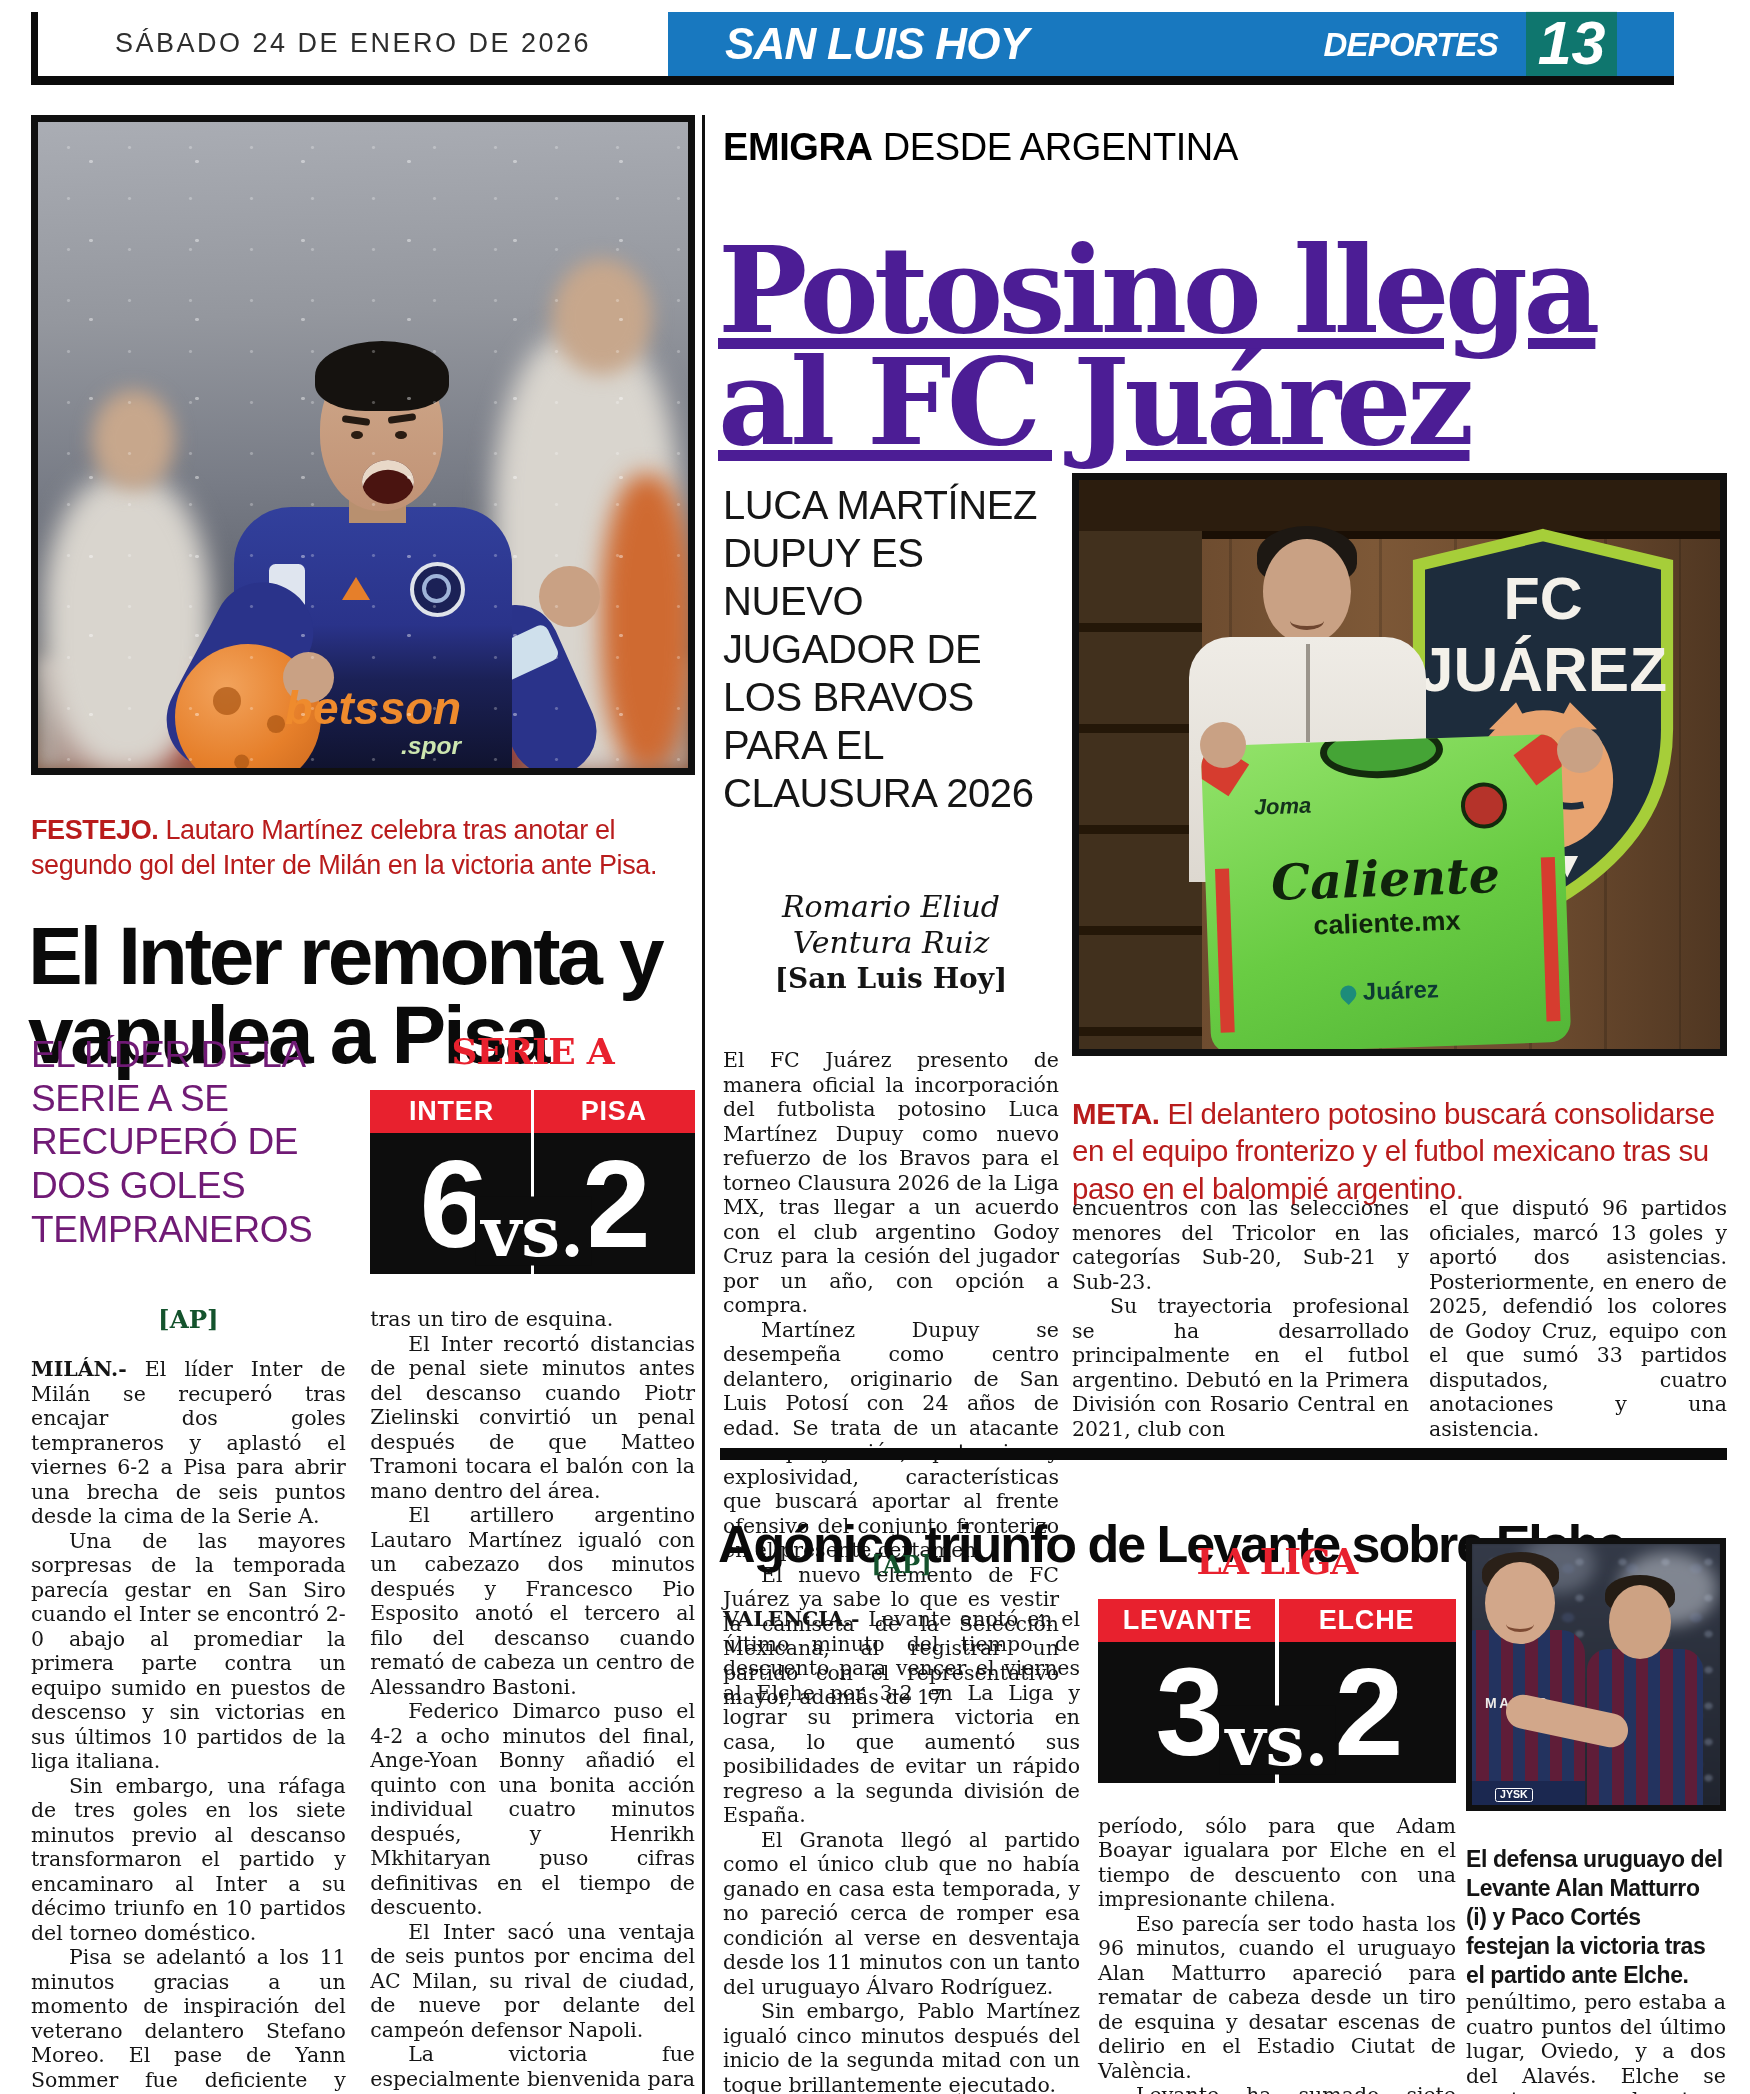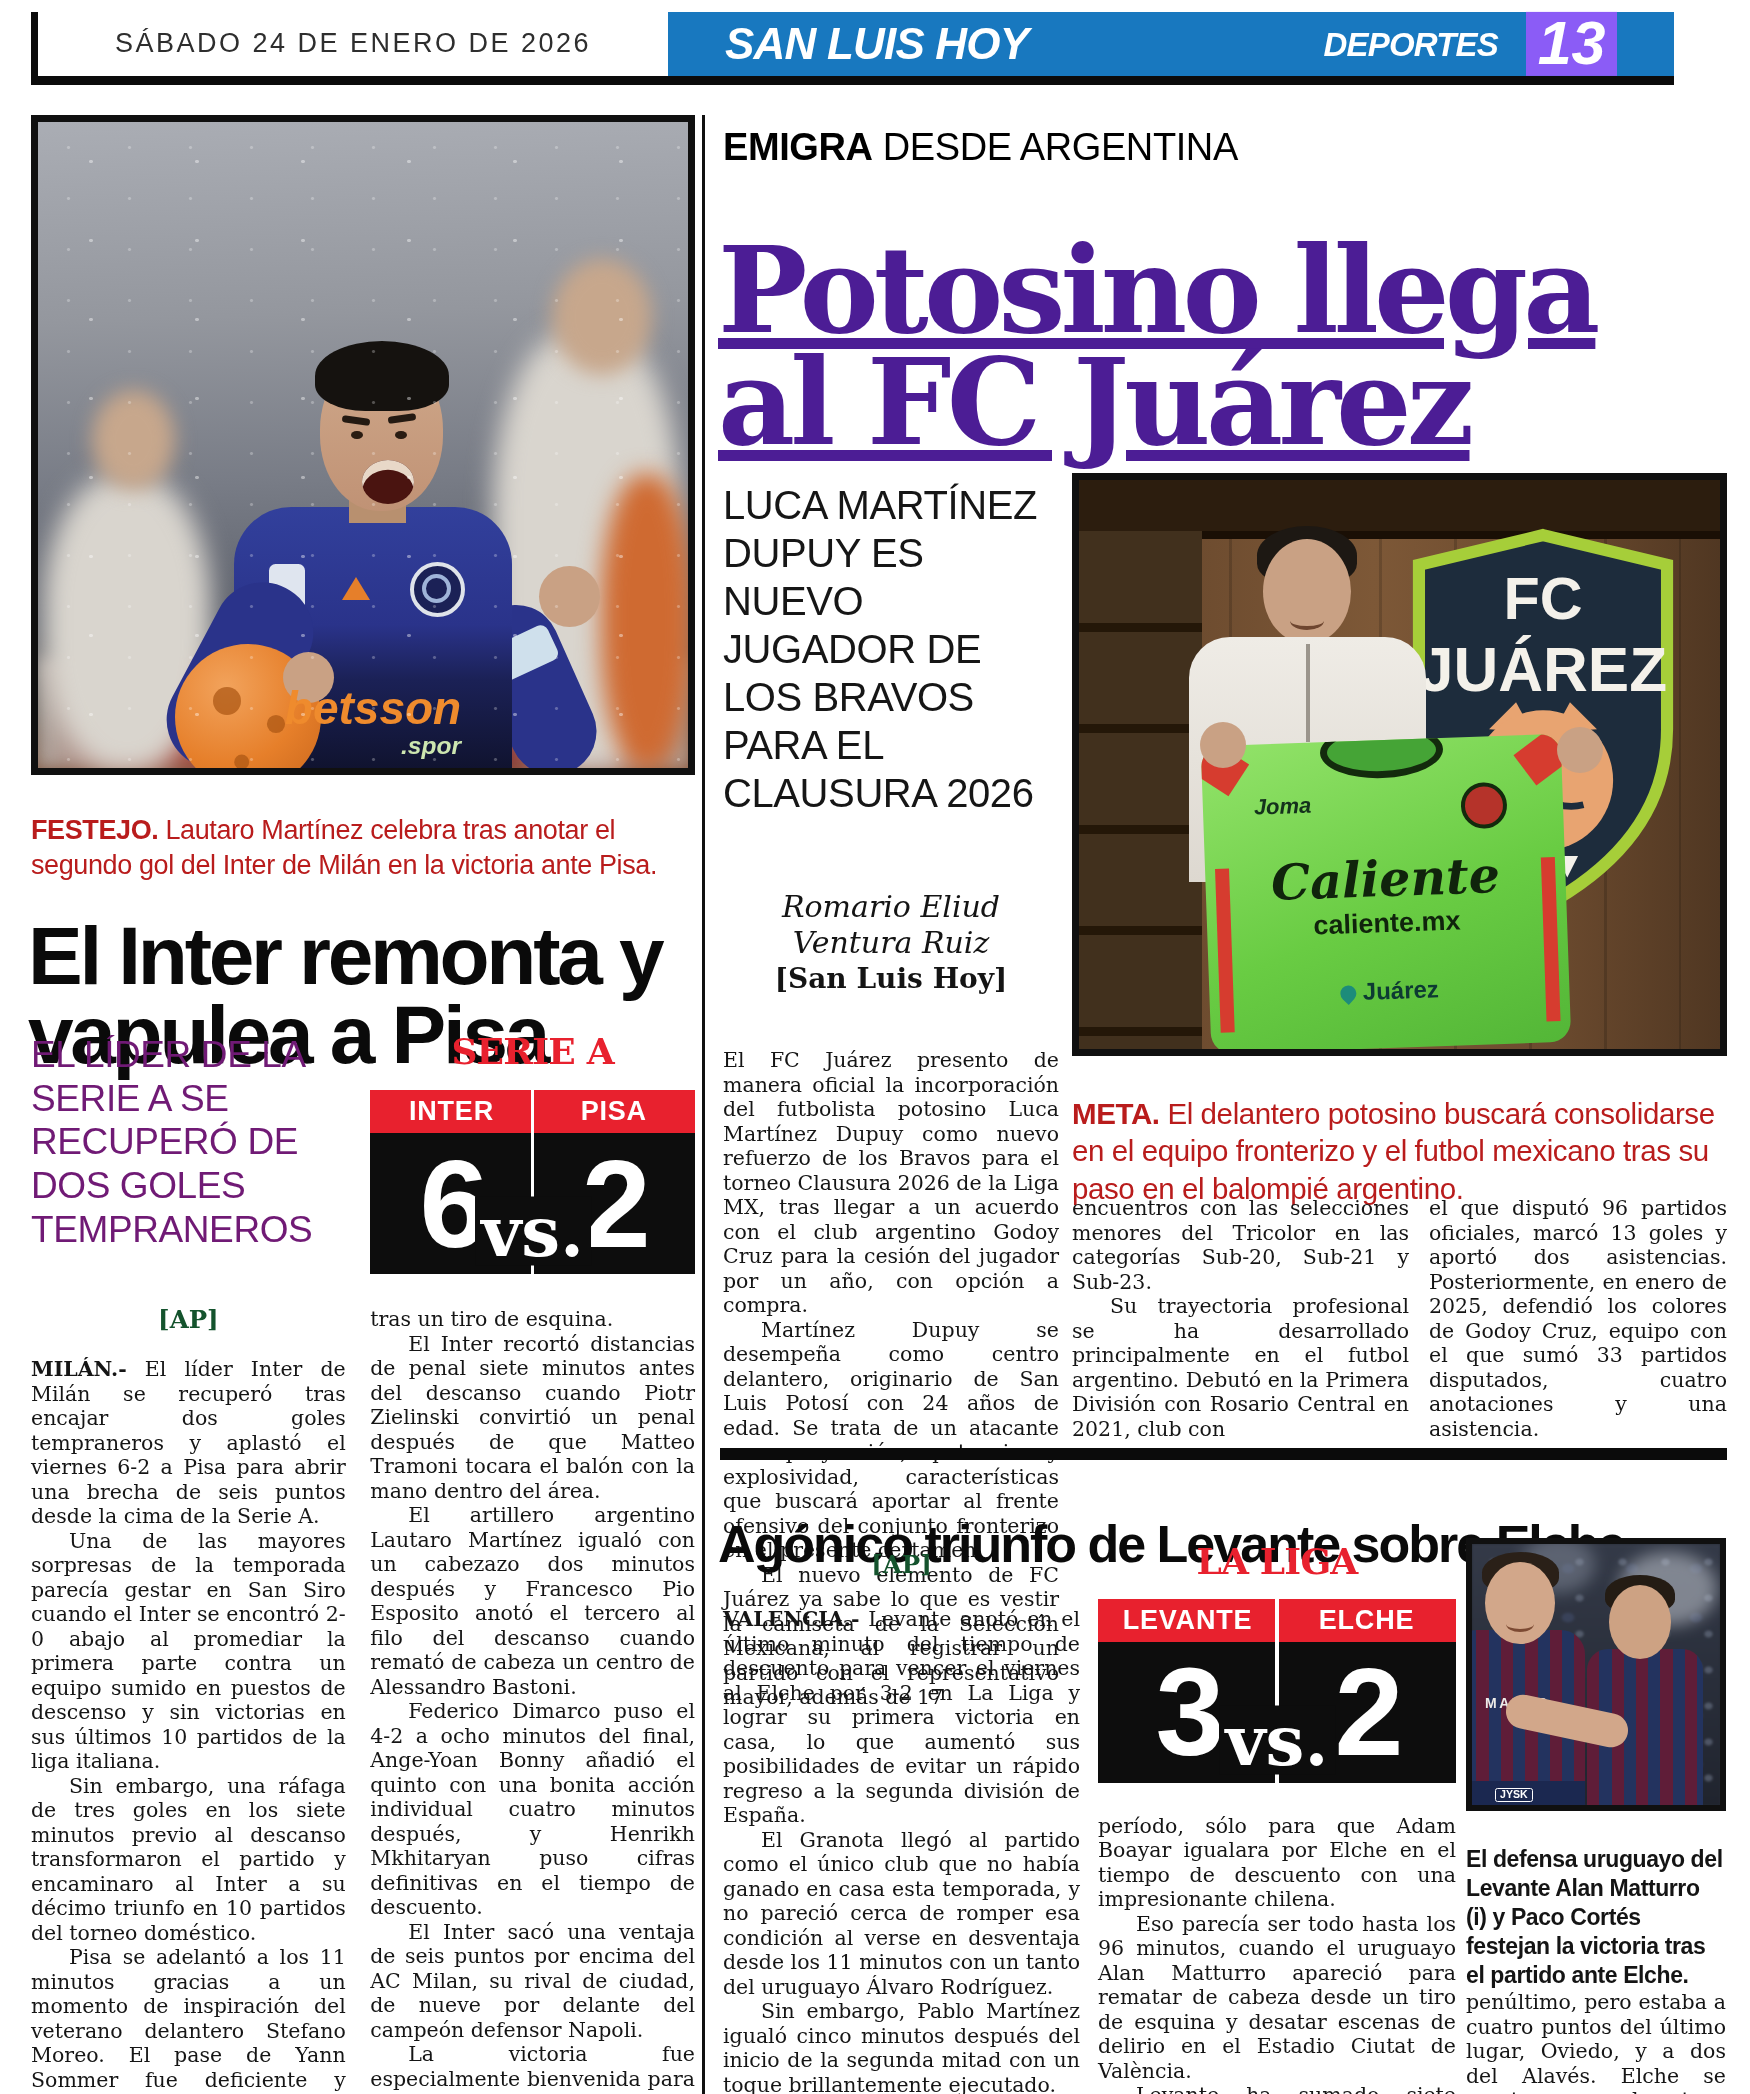--- a/index.html
+++ b/index.html
@@ -10,21 +10,21 @@
   .header{position:absolute;left:31px;top:11.5px;width:1643px;height:64px;display:flex;
           border-bottom:9.8px solid #0b0b0b;}
   .date-box{width:630px;border-left:7.4px solid #0b0b0b;display:flex;align-items:center;justify-content:center;background:#fff;}
   .date-box .date{font:400 27px/1 "Liberation Sans",sans-serif;letter-spacing:2.5px;color:#2e2e2e;}
   .brand-bar{flex:1;background:#1878bf;position:relative;color:#fff;}
   .brand{position:absolute;left:57px;top:50%;transform:translateY(-50%);
          font:italic 900 44px/1 "Liberation Sans",sans-serif;letter-spacing:-0.8px;}
   .section{position:absolute;right:176px;top:50%;transform:translateY(-50%);
            font:italic 800 33px/1 "Liberation Sans",sans-serif;letter-spacing:-0.8px;}
   .pagenum{position:absolute;right:57px;top:50%;transform:translateY(-50%);
-           font:italic 800 61px/1 "Liberation Sans",sans-serif;background:#8b5cf6;padding:1.6px 11.5px;}
+           font:italic 800 61px/1 "Liberation Sans",sans-serif;background:#0f766e;padding:1.6px 11.5px;}
 
   
   .bp{margin:0;text-indent:38px;font:400 20.5px/24.5px "DejaVu Serif",serif;text-align:justify;color:#151515;}
   .bp.ni{text-indent:0;}
   .lead{font-weight:700;}
   .credit{font:700 24.5px/1 "DejaVu Serif",serif;text-align:center;margin:0 0 24.5px 0;color:#14532d;}
   .caption{font:400 27px/1.28 "Liberation Sans",sans-serif;letter-spacing:-0.4px;color:#b91c1c;}
   .caption b{font-weight:800;}
 
   

